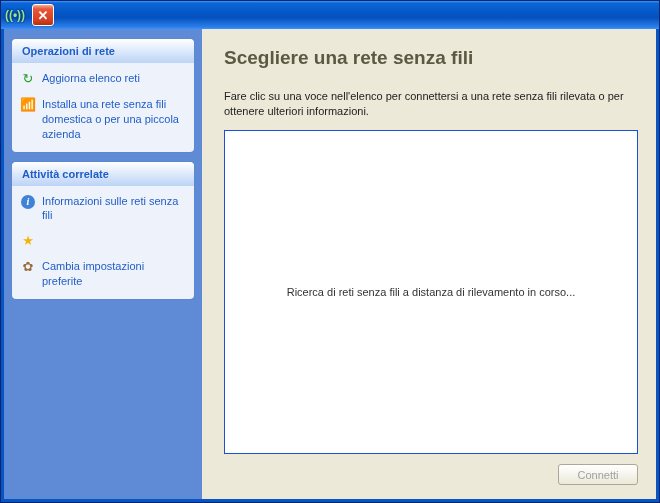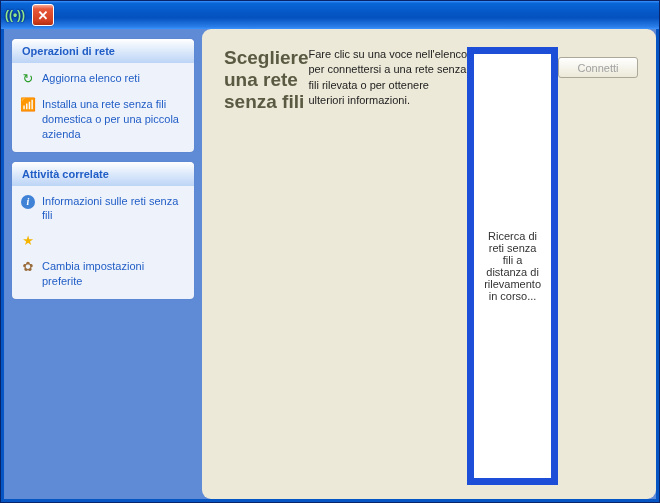--- a/index.html
+++ b/index.html
@@ -108,39 +108,38 @@
     align-items: center;
     justify-content: center;
     font-size: 13px;
   }
   .task-text { flex: 1; }
   .main {
     flex: 1;
     background: #ece9d8;
     padding: 18px 18px 14px 22px;
     display: flex;
-    flex-direction: row;
-    border-radius: 9px;
+    flex-direction: column;
   }
   .main-heading {
     font-size: 19px;
     font-weight: bold;
     color: #5a5a42;
     margin-bottom: 20px;
     font-family: "Franklin Gothic Medium", Tahoma, sans-serif;
   }
   .main-desc {
     font-size: 11px;
     color: #222;
     line-height: 1.4;
     margin-bottom: 10px;
   }
   .list-box {
     flex: 1;
-    border: 7px solid #1d4ed8;
+    border: 1px solid #1d4ed8;
     background: #fff;
     display: flex;
     align-items: center;
     justify-content: center;
     color: #333;
     font-size: 11px;
     padding: 10px;
     text-align: center;
   }
   .button-row {

